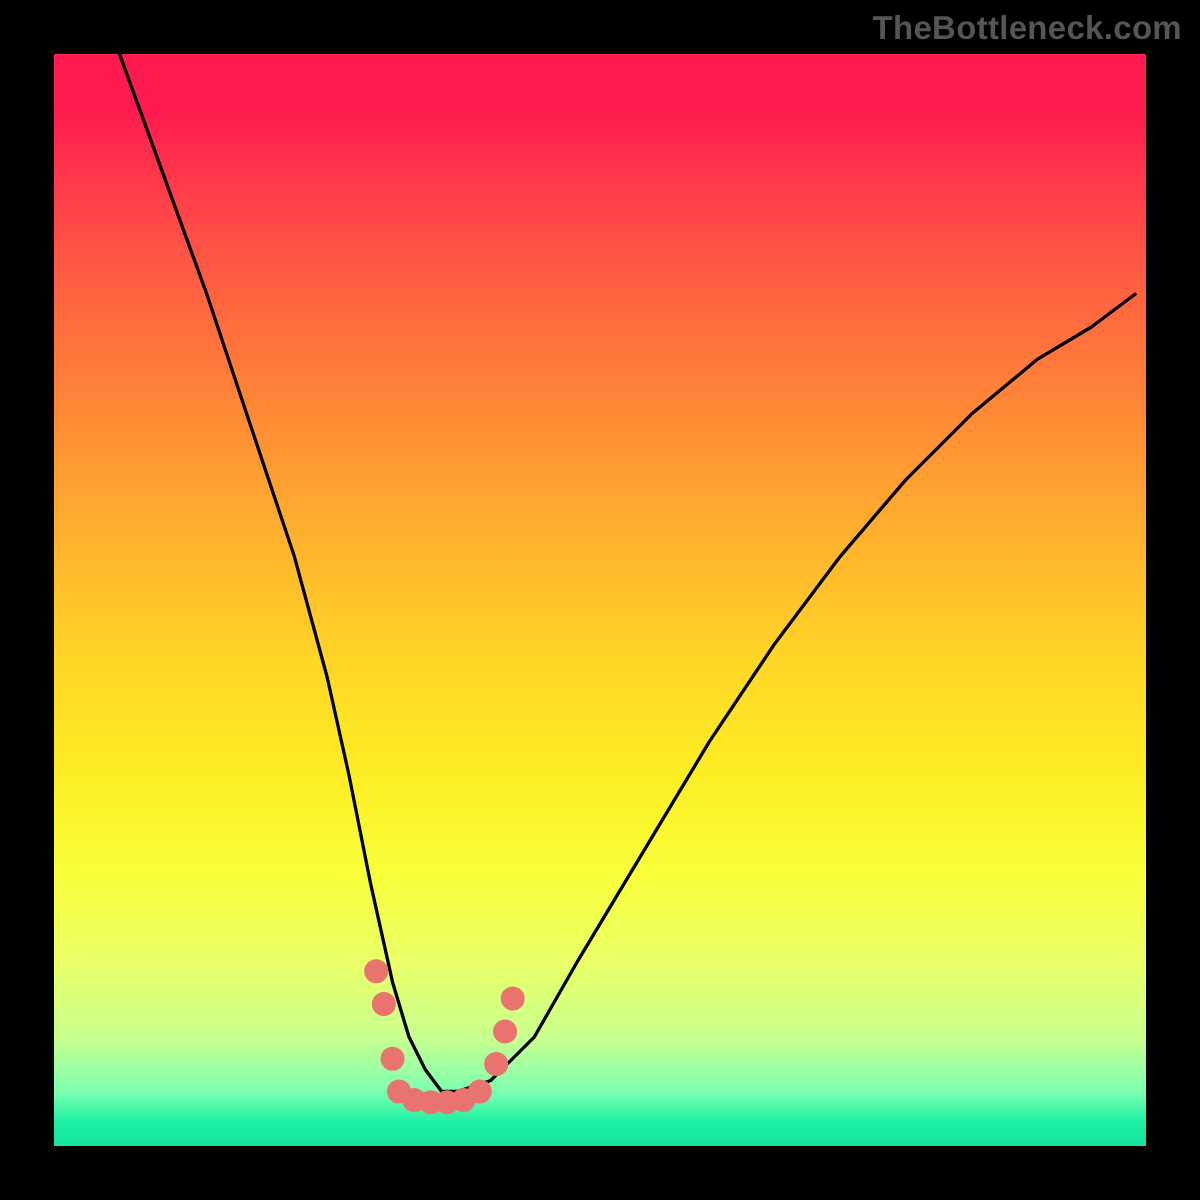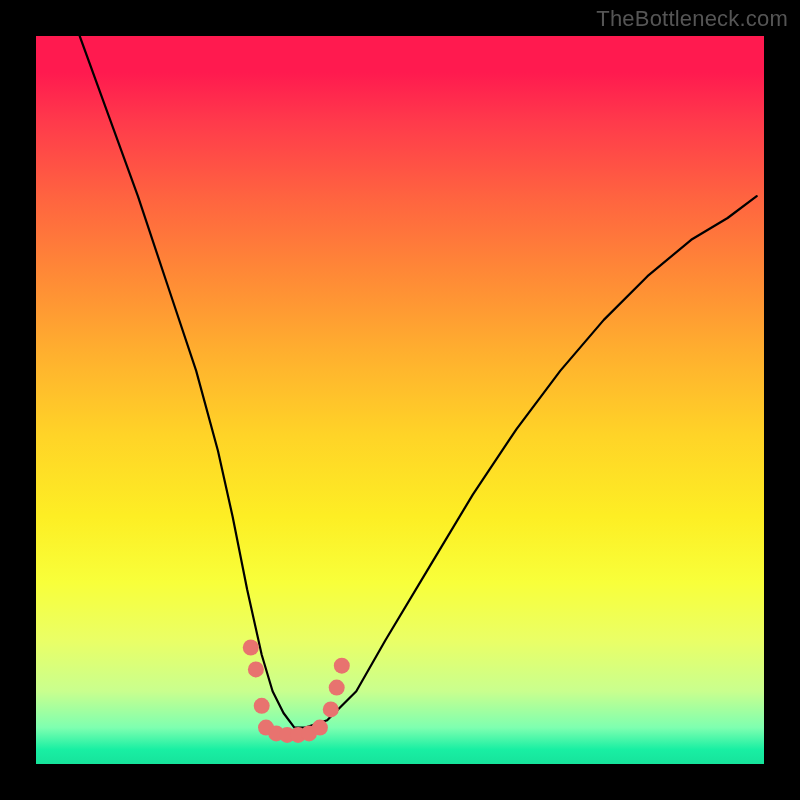--- a/index.html
+++ b/index.html
@@ -48,21 +48,21 @@
       #16e39b 100%
     );
   }
   .watermark {
     position: absolute;
     top: 6px;
     right: 12px;
     color: #555;
     font-size: 22px;
     letter-spacing: 0.2px;
-    font-weight: 400;
+    font-weight: 700;
   }
   svg.curve {
     position: absolute;
     inset: 0;
     width: 100%;
     height: 100%;
   }
 </style>
 </head>
 <body>

